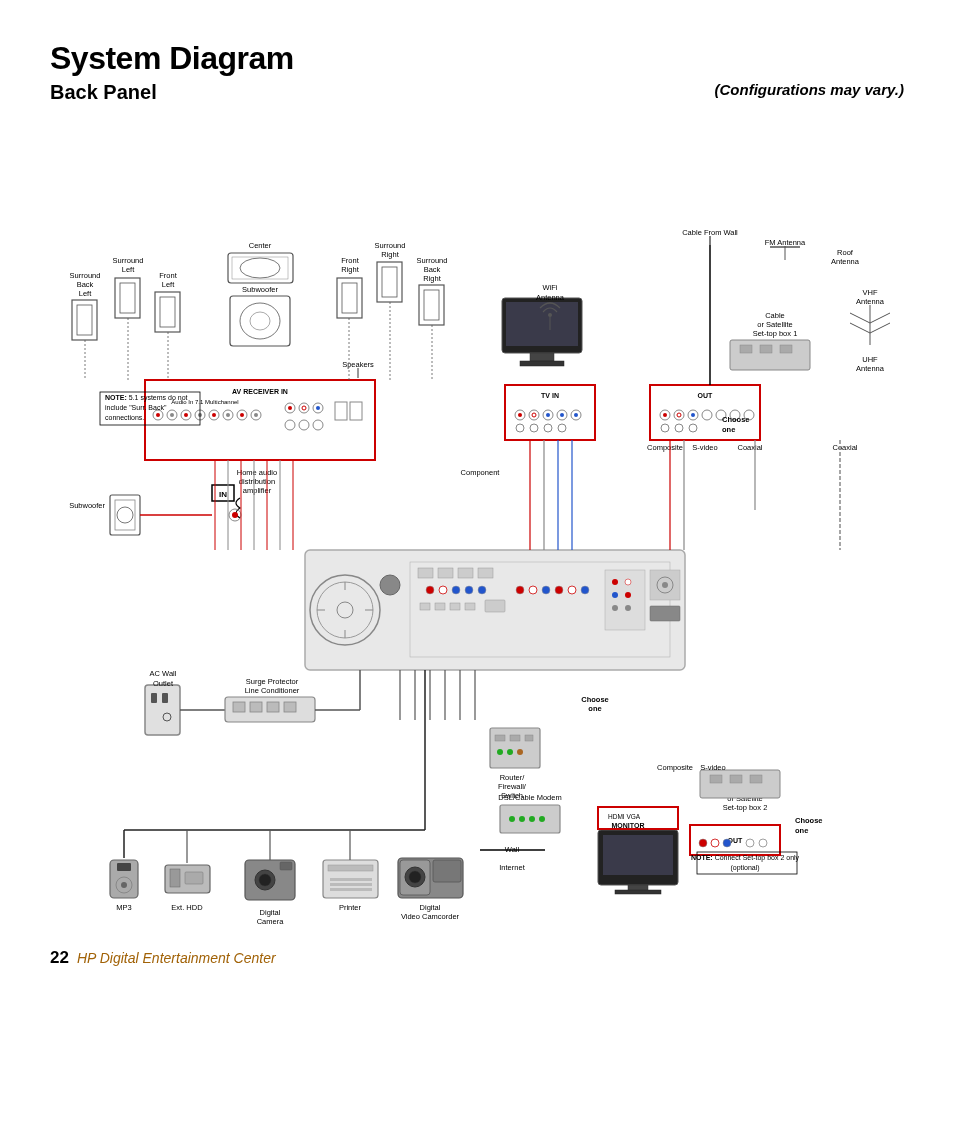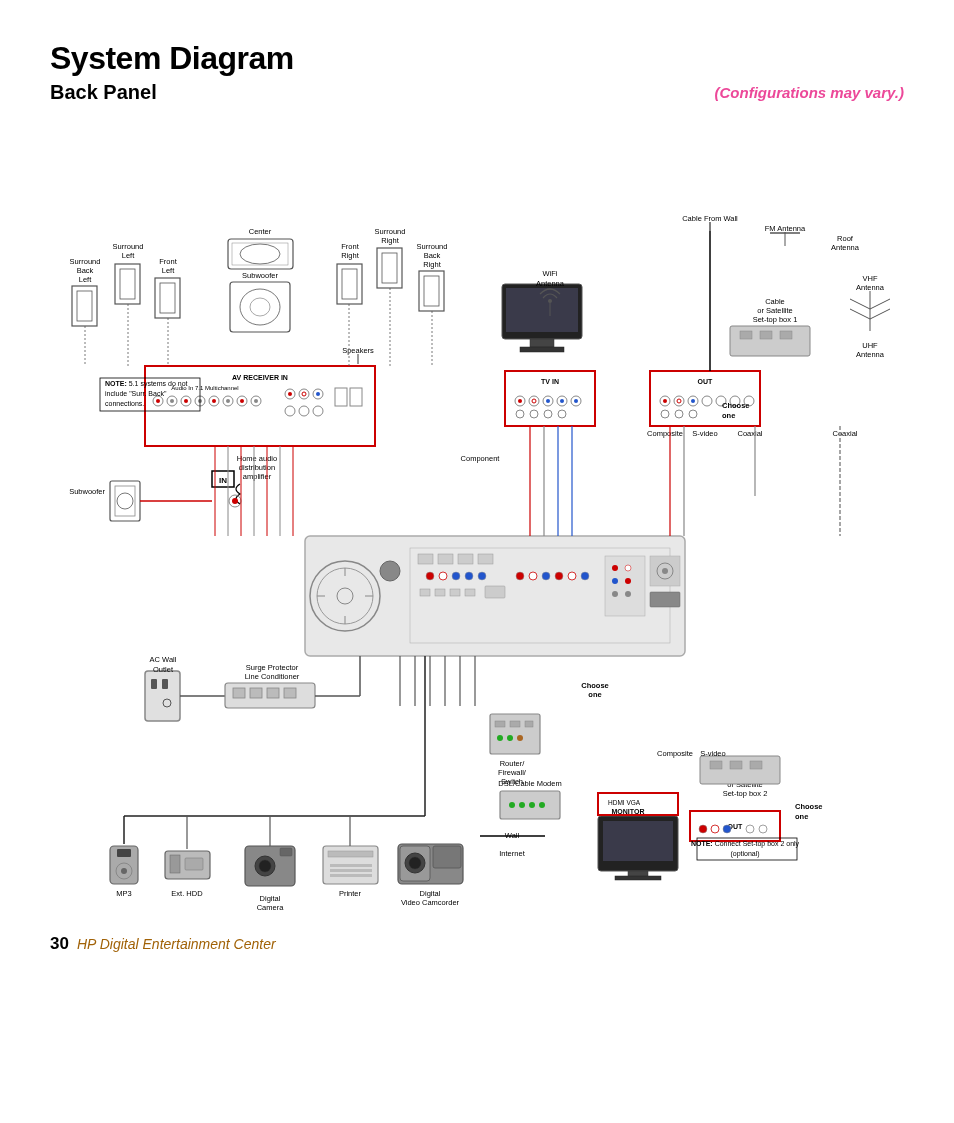--- a/index.html
+++ b/index.html
@@ -21,32 +21,32 @@
     .title {
       font-size: 32px;
       font-weight: 900;
       color: #000;
       margin-bottom: 4px;
       letter-spacing: -0.5px;
     }
     .subtitle-row {
       display: flex;
       justify-content: space-between;
-      align-items: center;
-      margin-bottom: 12px;
+      align-items: flex-start;
+      margin-bottom: 26px;
     }
     .subtitle {
       font-size: 20px;
       font-weight: 900;
       color: #000;
     }
     .config-note {
       font-size: 15px;
       font-weight: 700;
-      color: #ec4899;
+      color: #000000;
       font-style: italic;
     }
     .diagram-container {
       width: 100%;
       position: relative;
     }
     .footer-row {
       display: flex;
       align-items: center;
       margin-top: 18px;
@@ -492,16 +492,16 @@
       <line x1="375" y1="700" x2="375" y2="540" stroke="#222" stroke-width="1.5"></line>
 
       <line x1="137" y1="733" x2="137" y2="700" stroke="#555" stroke-width="1.2"></line>
       <line x1="220" y1="730" x2="220" y2="700" stroke="#555" stroke-width="1.2"></line>
       <line x1="300" y1="730" x2="300" y2="700" stroke="#555" stroke-width="1.2"></line>
 
     </svg>
   </div>
 
   <div class="footer-row">
-    <span class="page-num">30</span>
+    <span class="page-num">22</span>
     <span class="footer-label">HP Digital Entertainment Center</span>
   </div>
 </div>
 
 </body></html>

